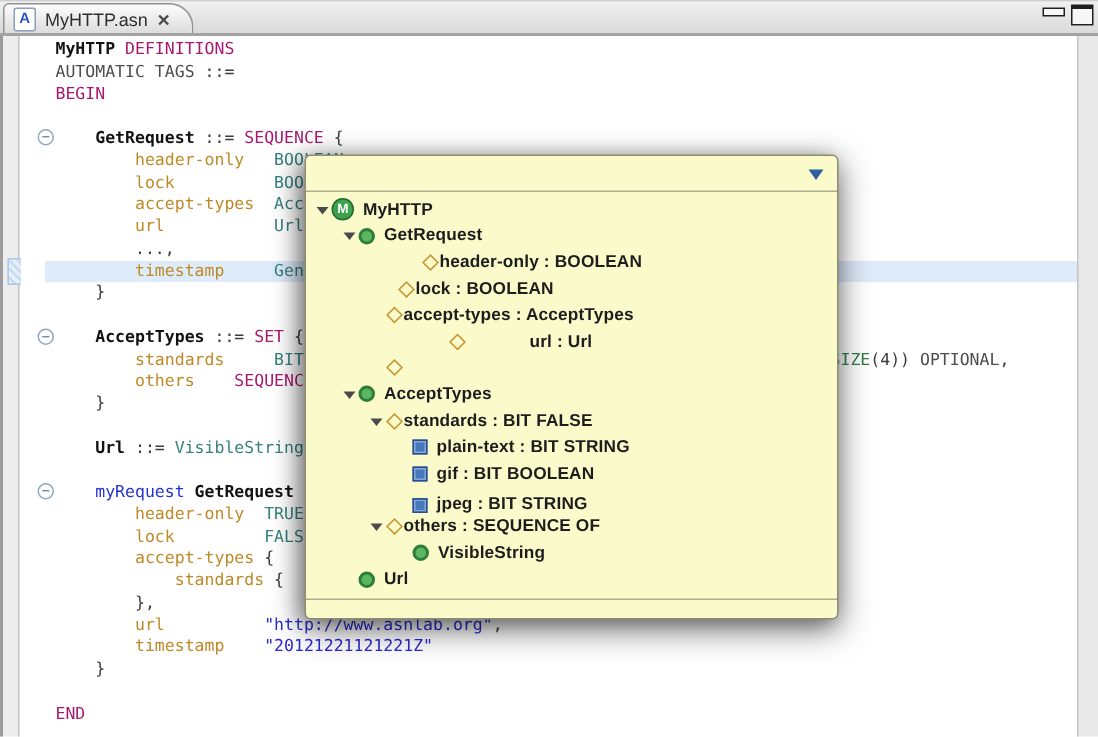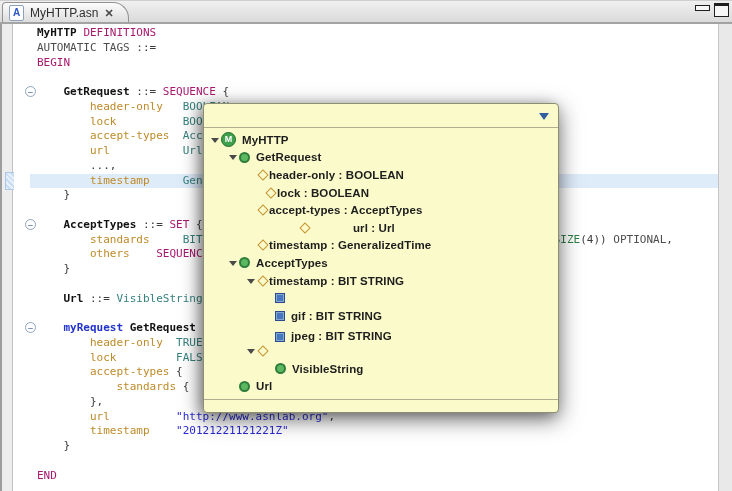--- a/index.html
+++ b/index.html
@@ -17,21 +17,21 @@
   .ruler{position:absolute;left:0;top:24px;bottom:0;width:13px;background:#EDEDED;border-left:2px solid #9C9C9C;border-right:1px solid #C2C2C2;box-sizing:border-box}
   .marker{position:absolute;left:3px;top:148px;width:9px;height:16px;background:#C9DDF2;border:1px solid #ABC8E8;background-image:repeating-linear-gradient(45deg,rgba(255,255,255,.55) 0 2px,transparent 2px 4px)}
   .overview{position:absolute;right:0;top:24px;bottom:0;width:14px;background:#E9E9E9;border-left:1px solid #C4C4C4;box-sizing:border-box}
   .editor{position:absolute;left:14px;top:24px;right:14px;bottom:0;background:#FFF;overflow:hidden}
   .code{position:absolute;left:16px;top:2px;right:0;margin:0;font:11px/14.75px "DejaVu Sans Mono",monospace;white-space:pre}
   .cl{height:14.75px;padding-left:7px;white-space:pre}
   .cl.hl{background:#DEEBF9}
   .fold{position:absolute;left:11px;width:11px;height:11px;border:1px solid #8FA6C0;border-radius:50%;background:#FFF;color:#51719C;font:9px/10px "DejaVu Sans Mono",monospace;text-align:center;box-sizing:border-box}
   .c-k{color:#A8186E;font-weight:normal}
   .c-n{color:#121212;font-weight:bold}
-  .c-v{color:#2233CC;font-weight:bold}
+  .c-v{color:#2233CC;font-weight:normal}
   .c-t{color:#35817E}
   .c-f{color:#BE8A28}
   .c-s{color:#2A2AD4}
   .c-p{color:#3C3C3C}
   .c-d{color:#4D4D4D}
   .c-g{color:#2E7D46}
   
   .popup{position:absolute;left:203px;top:103px;width:356px;height:310px;background:#FAFACB;border:1px solid #8D8D72;border-radius:4px;box-shadow:0 6px 22px rgba(0,0,0,.55),-4px 2px 12px rgba(0,0,0,.25);box-sizing:border-box}
   .pfilter{position:absolute;left:0;top:0;right:0;height:23px;border-bottom:1px solid #AFAF90}
   .pfilter input{position:absolute;left:4px;top:2px;right:26px;height:18px;border:none;background:transparent;outline:none;font:12px "Liberation Sans",sans-serif;color:#333}
@@ -86,21 +86,21 @@
         <span class="ti i-module">M</span>
         <span class="tlabel">MyHTTP</span>
       </div>
       <div class="trow" style="padding-left: 22px;">
         <span class="aslot">
           <span class="tri"></span>
         </span>
         <span class="ti i-type"></span>
         <span class="tlabel">GetRequest</span>
       </div>
-      <div class="trow" style="padding-left: 40px;">
+      <div class="trow" style="padding-left: 40px; margin-left: 24px;">
         <span class="aslot"></span>
         <span class="ti i-field"></span>
         <span class="tlabel">header-only : BOOLEAN</span>
       </div>
       <div class="trow" style="padding-left: 48px;">
         <span class="aslot"></span>
         <span class="ti i-field"></span>
         <span class="tlabel">lock : BOOLEAN</span>
       </div>
       <div class="trow" style="padding-left: 40px;">
@@ -109,55 +109,56 @@
         <span class="tlabel">accept-types : AcceptTypes</span>
       </div>
       <div class="trow" style="padding-left: 40px; gap: 42px;">
         <span class="aslot"></span>
         <span class="ti i-field"></span>
         <span class="tlabel">url : Url</span>
       </div>
       <div class="trow" style="padding-left: 40px;">
         <span class="aslot"></span>
         <span class="ti i-field"></span>
-        <span class="tlabel">timestamp : GeneralizedTime</span>
       </div>
       <div class="trow" style="padding-left: 22px;">
         <span class="aslot">
           <span class="tri"></span>
         </span>
         <span class="ti i-type"></span>
         <span class="tlabel">AcceptTypes</span>
       </div>
       <div class="trow" style="padding-left: 40px;">
         <span class="aslot">
           <span class="tri"></span>
         </span>
         <span class="ti i-field"></span>
-        <span class="tlabel">timestamp : BIT STRING</span>
+        <span class="tlabel">standards : BIT FALSE</span>
       </div>
       <div class="trow" style="padding-left: 58px;">
         <span class="aslot"></span>
         <span class="ti i-bit"></span>
+        <span class="tlabel">plain-text : BIT STRING</span>
       </div>
       <div class="trow" style="padding-left: 58px;">
         <span class="aslot"></span>
         <span class="ti i-bit"></span>
-        <span class="tlabel">gif : BIT STRING</span>
+        <span class="tlabel">gif : BIT BOOLEAN</span>
       </div>
       <div class="trow" style="padding-left: 58px; align-items: flex-end;">
         <span class="aslot"></span>
         <span class="ti i-bit"></span>
         <span class="tlabel">jpeg : BIT STRING</span>
       </div>
       <div class="trow" style="padding-left: 40px;">
         <span class="aslot">
           <span class="tri"></span>
         </span>
         <span class="ti i-field"></span>
+        <span class="tlabel">others : SEQUENCE OF</span>
       </div>
       <div class="trow" style="padding-left: 58px;">
         <span class="aslot"></span>
         <span class="ti i-type"></span>
         <span class="tlabel">VisibleString</span>
       </div>
       <div class="trow" style="padding-left: 22px;">
         <span class="aslot"></span>
         <span class="ti i-type"></span>
         <span class="tlabel">Url</span>

